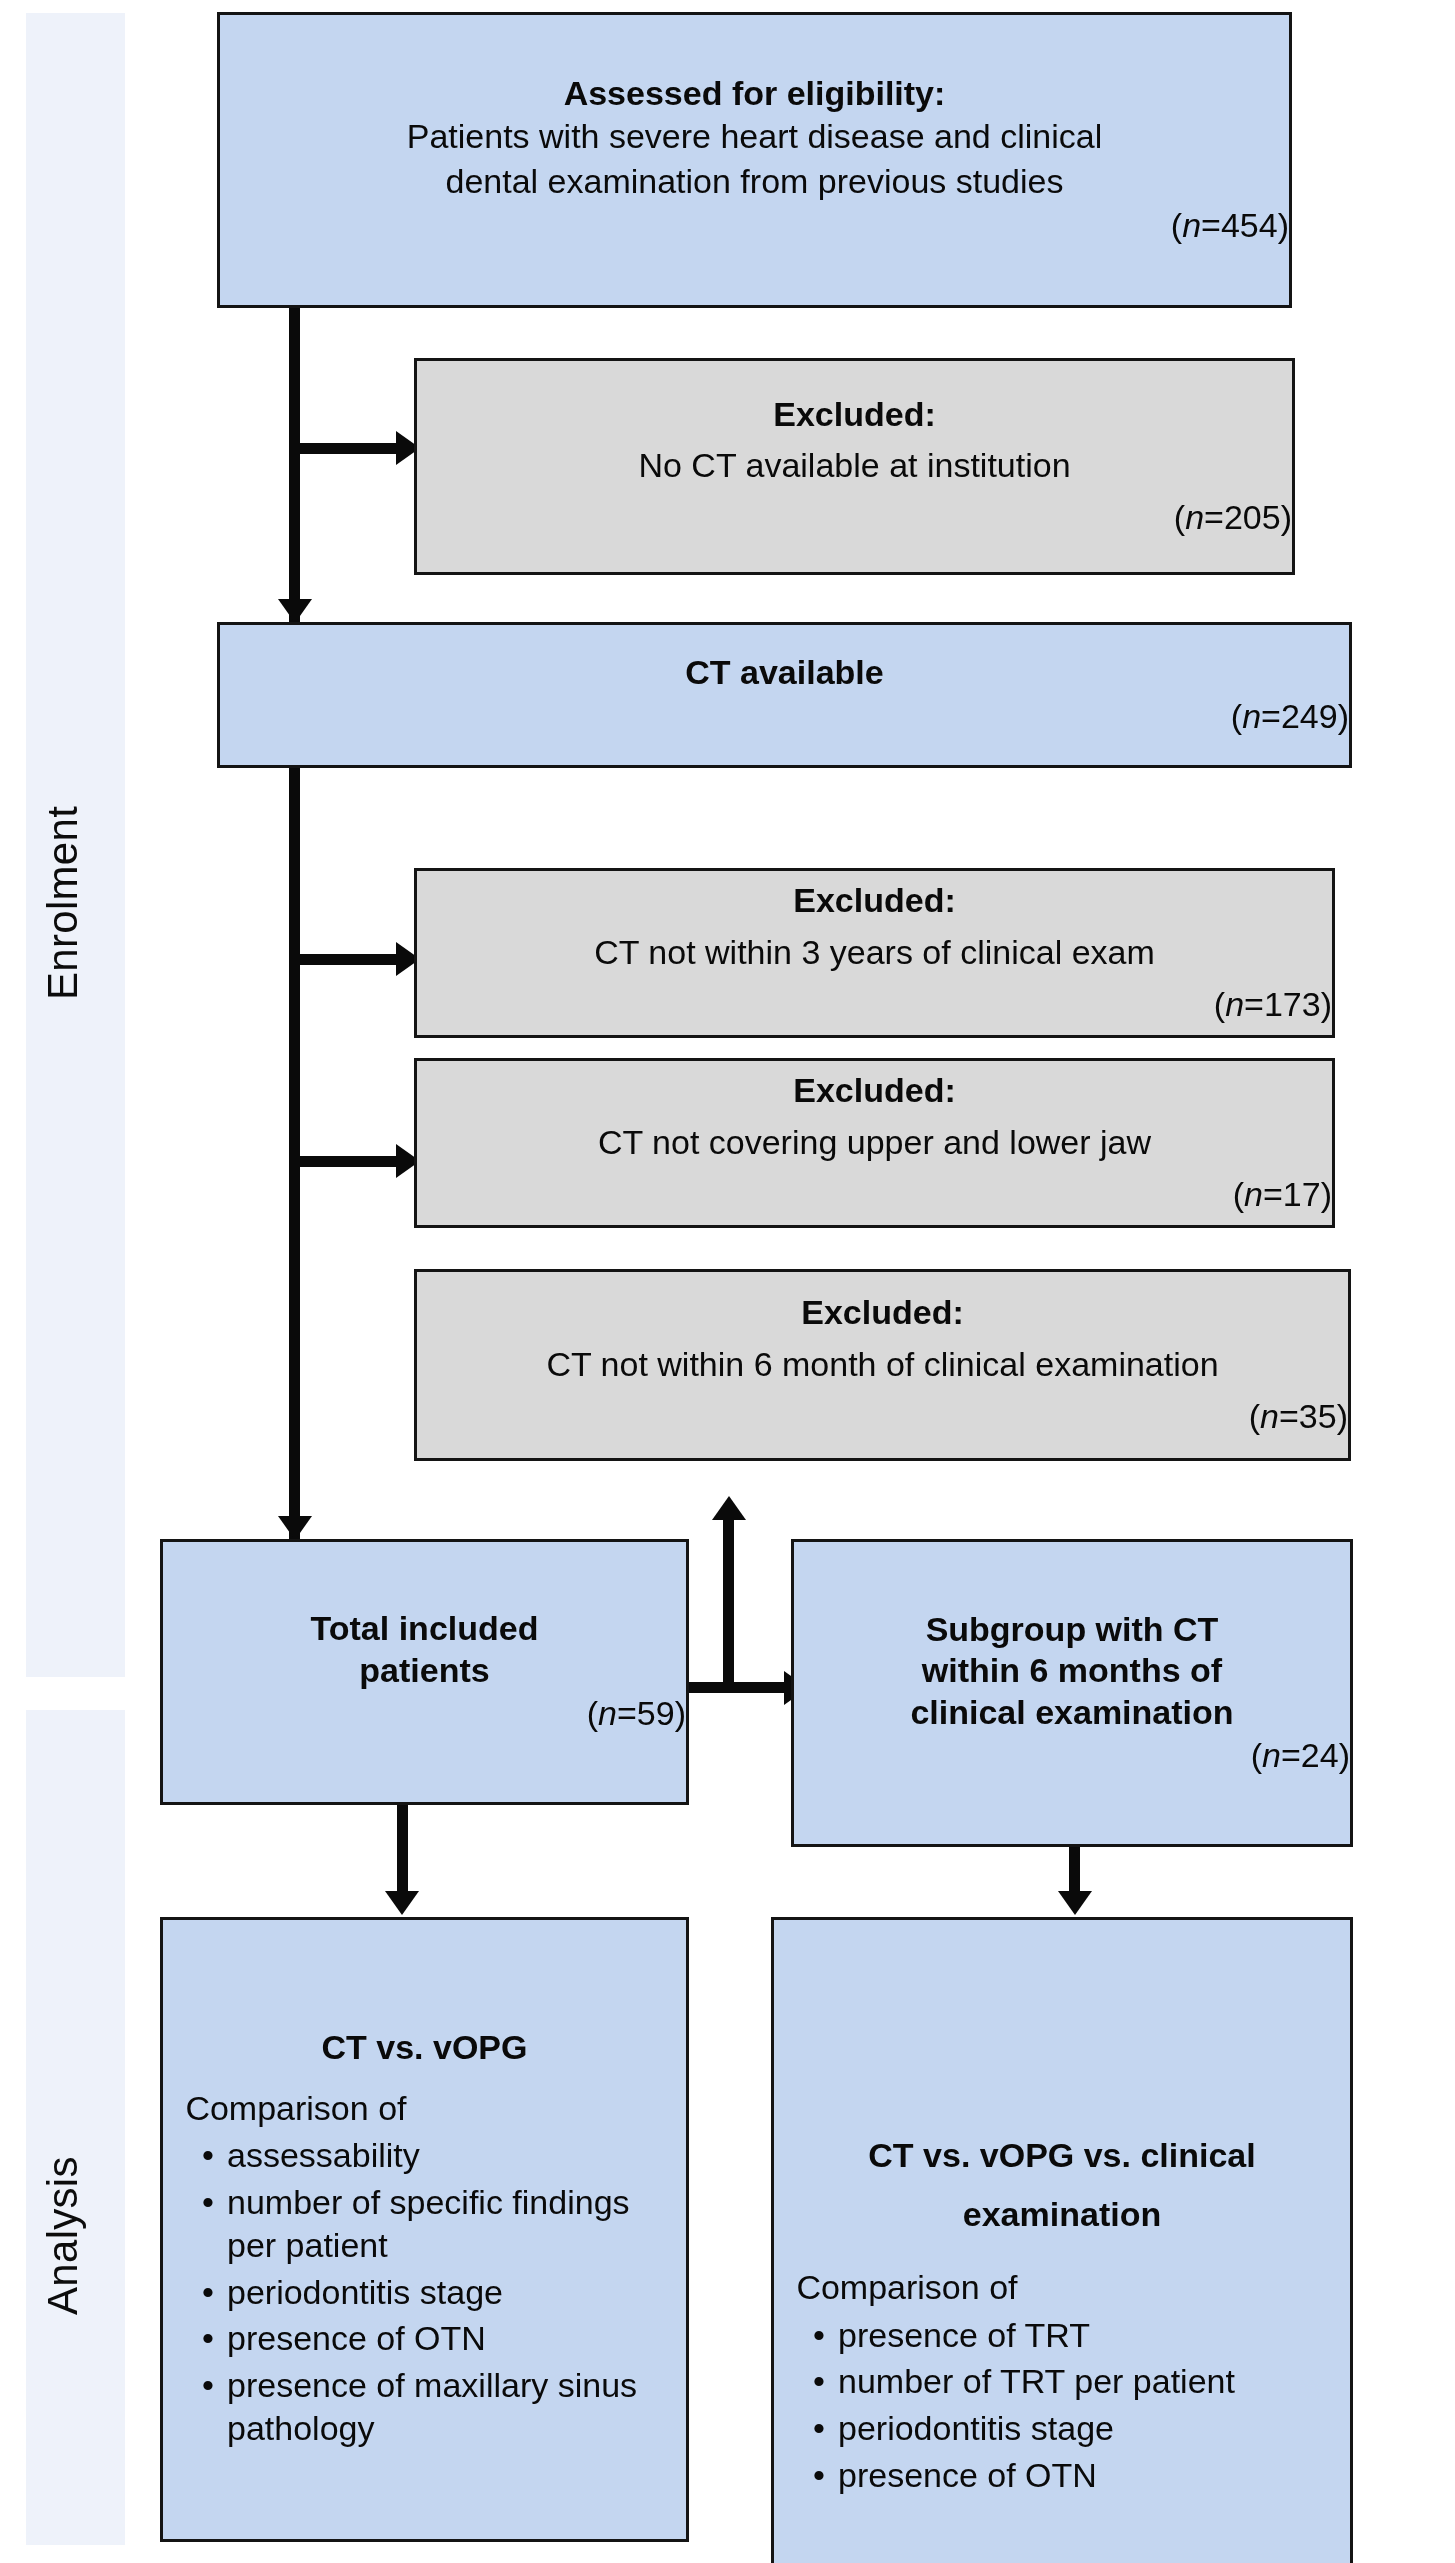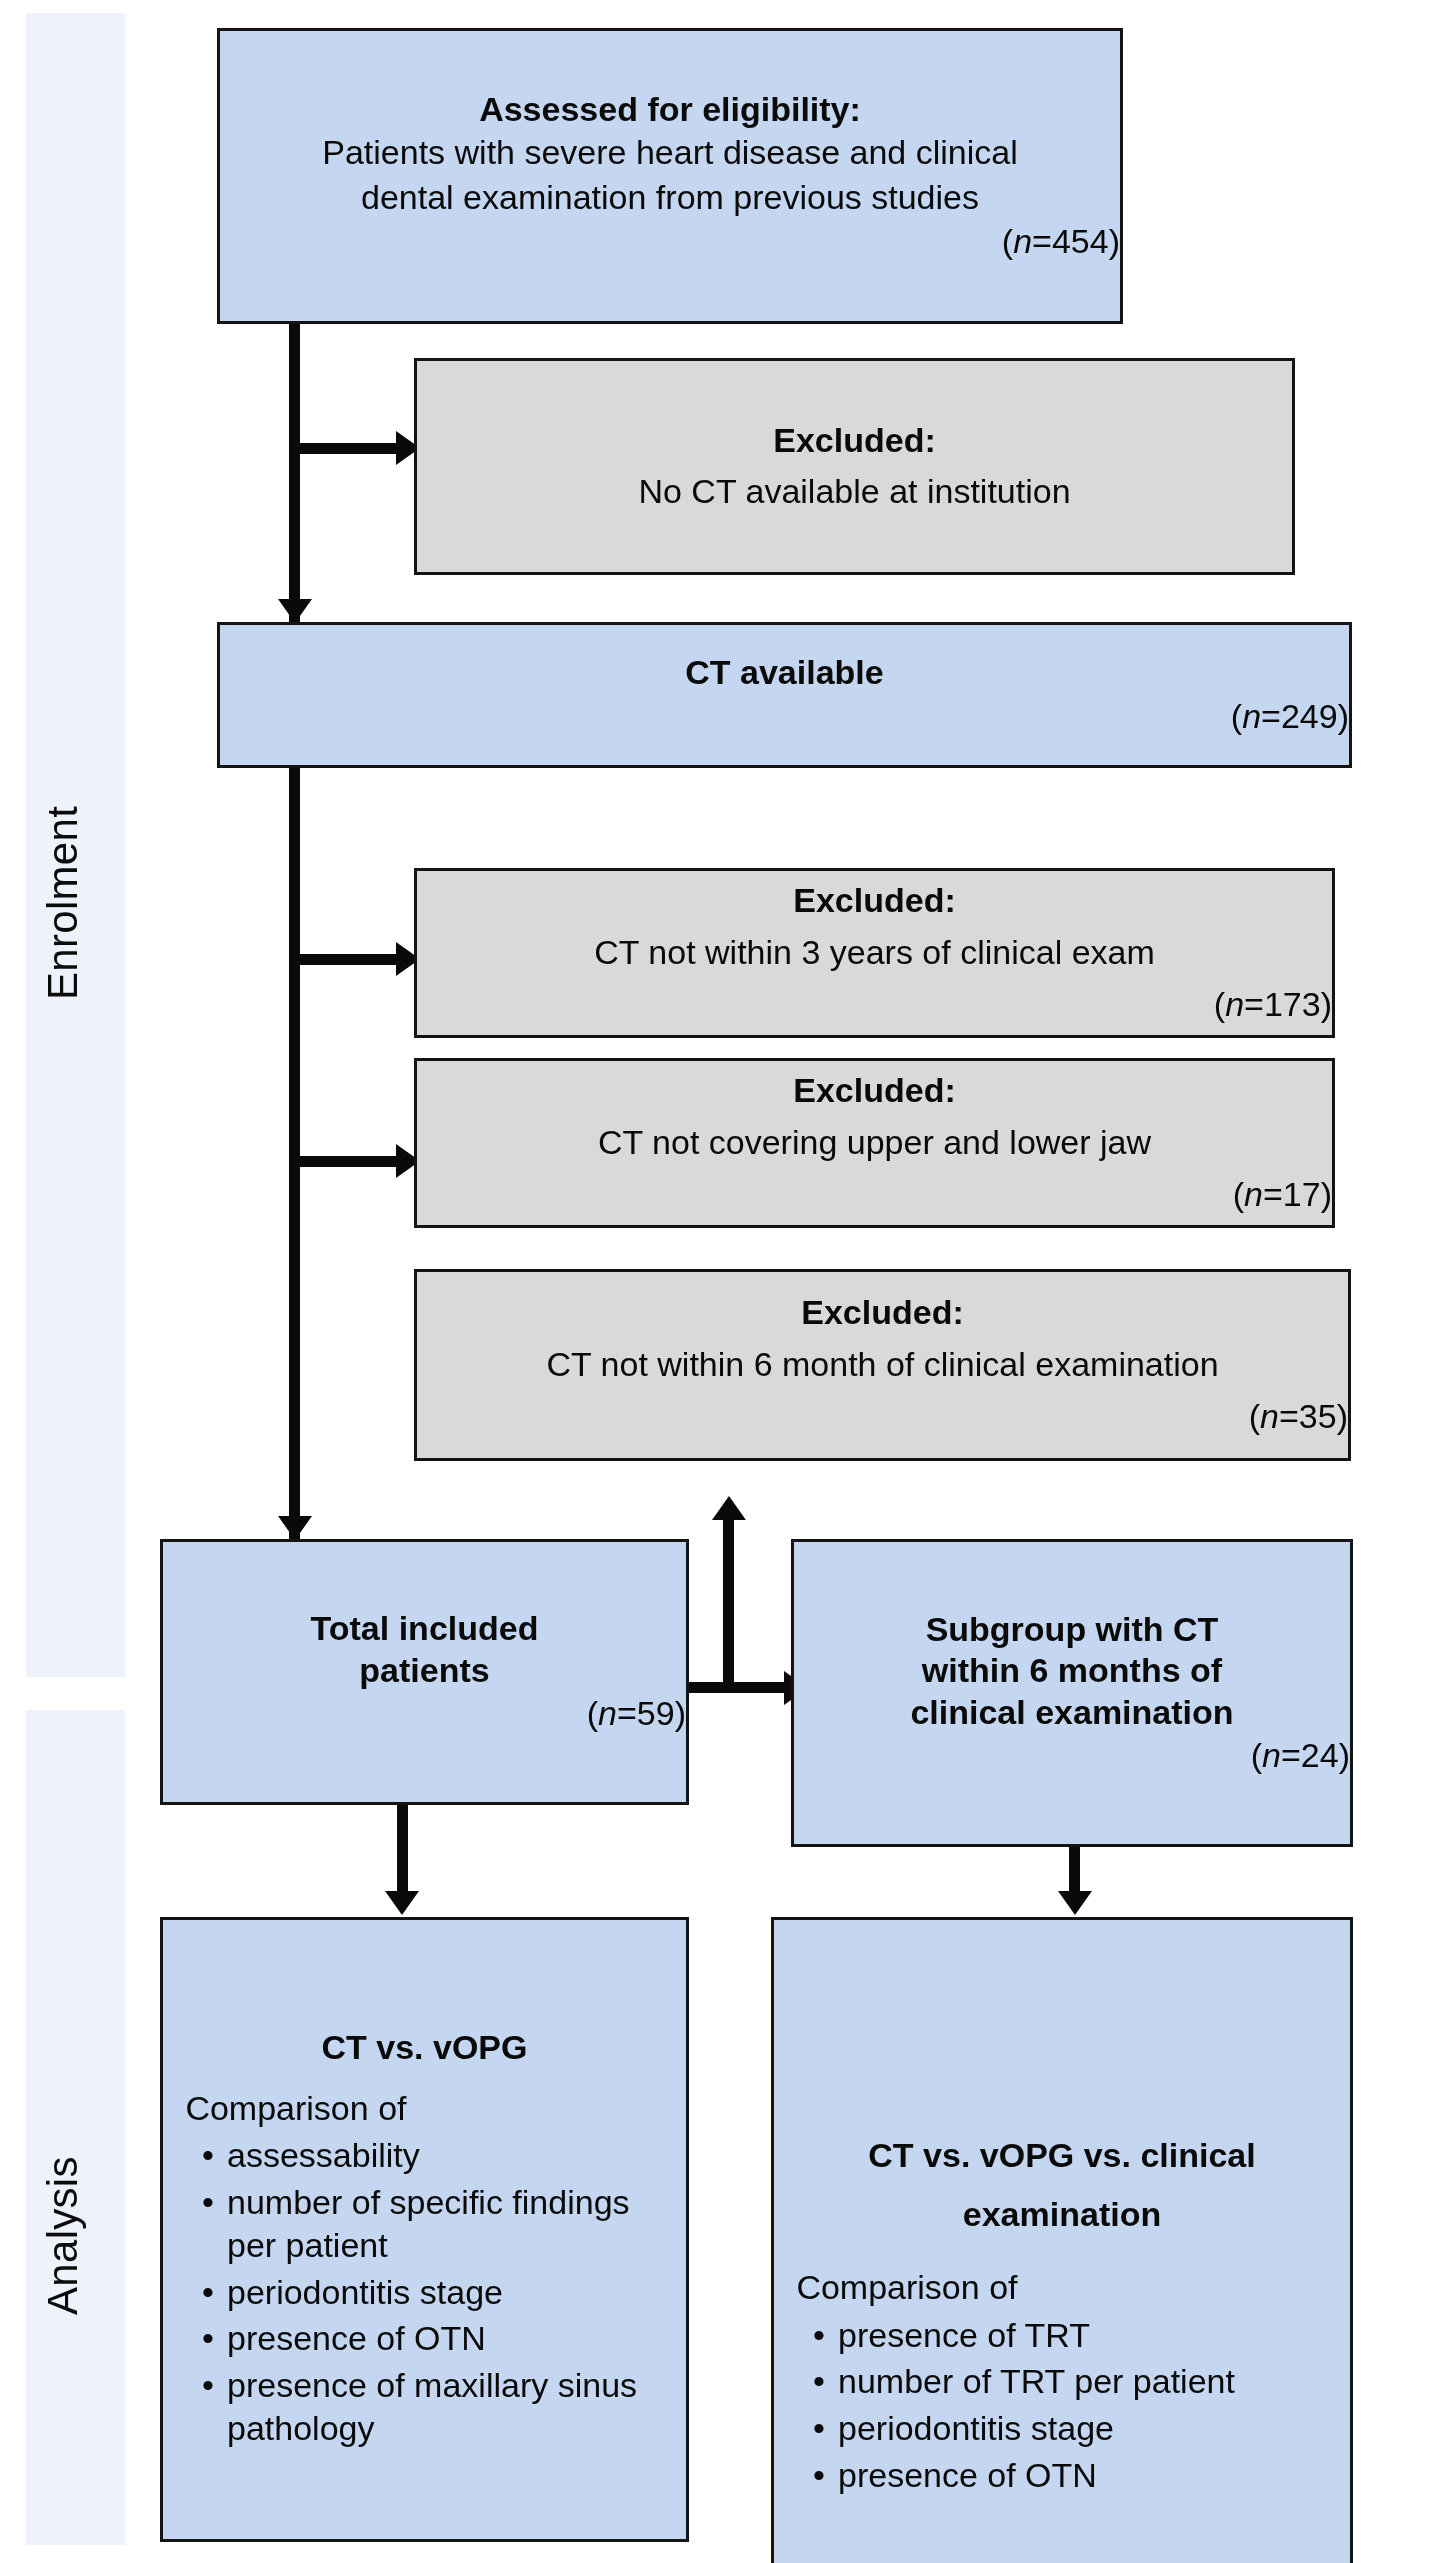--- a/index.html
+++ b/index.html
@@ -150,32 +150,35 @@
   <div class="arrow-right" style="left:784px; top:1671px;"></div>
   <div class="vline" style="left:723px; top:1519px; width:10.5px; height:168px;"></div>
   <div class="arrow-up" style="left:712px; top:1496px;"></div>
 
   <div class="vline" style="left:397px; top:1803px; width:10.5px; height:95px;"></div>
   <div class="arrow-down" style="left:385px; top:1891px;"></div>
 
   <div class="vline" style="left:1069px; top:1803px; width:10.5px; height:95px;"></div>
   <div class="arrow-down" style="left:1058px; top:1891px;"></div>
 
-  <div class="box blue" style="left:217px; top:28px; width:906px; height:296px;">
+  <div class="box blue" style="left:217px; top:12px; width:1075px; height:296px;">
     <div class="title">Assessed for eligibility:</div>
     <div class="line">Patients with severe heart disease and clinical</div>
     <div class="line">dental examination from previous studies</div>
     <div class="n">
       <span>(</span><i>n</i><span>=454)</span>
     </div>
   </div>
 
   <div class="box gray" style="left:414px; top:358px; width:881px; height:217px;">
     <div class="title">Excluded:</div>
     <div class="line">No CT available at institution</div>
+    <div class="n">
+      <span>(</span><i>n</i><span>=205)</span>
+    </div>
   </div>
 
   <div class="box blue" style="left:217px; top:622px; width:1135px; height:146px;">
     <div class="title">CT available</div>
     <div class="n">
       <span>(</span><i>n</i><span>=249)</span>
     </div>
   </div>
 
   <div class="box gray" style="left:414px; top:868px; width:921px; height:170px;">

